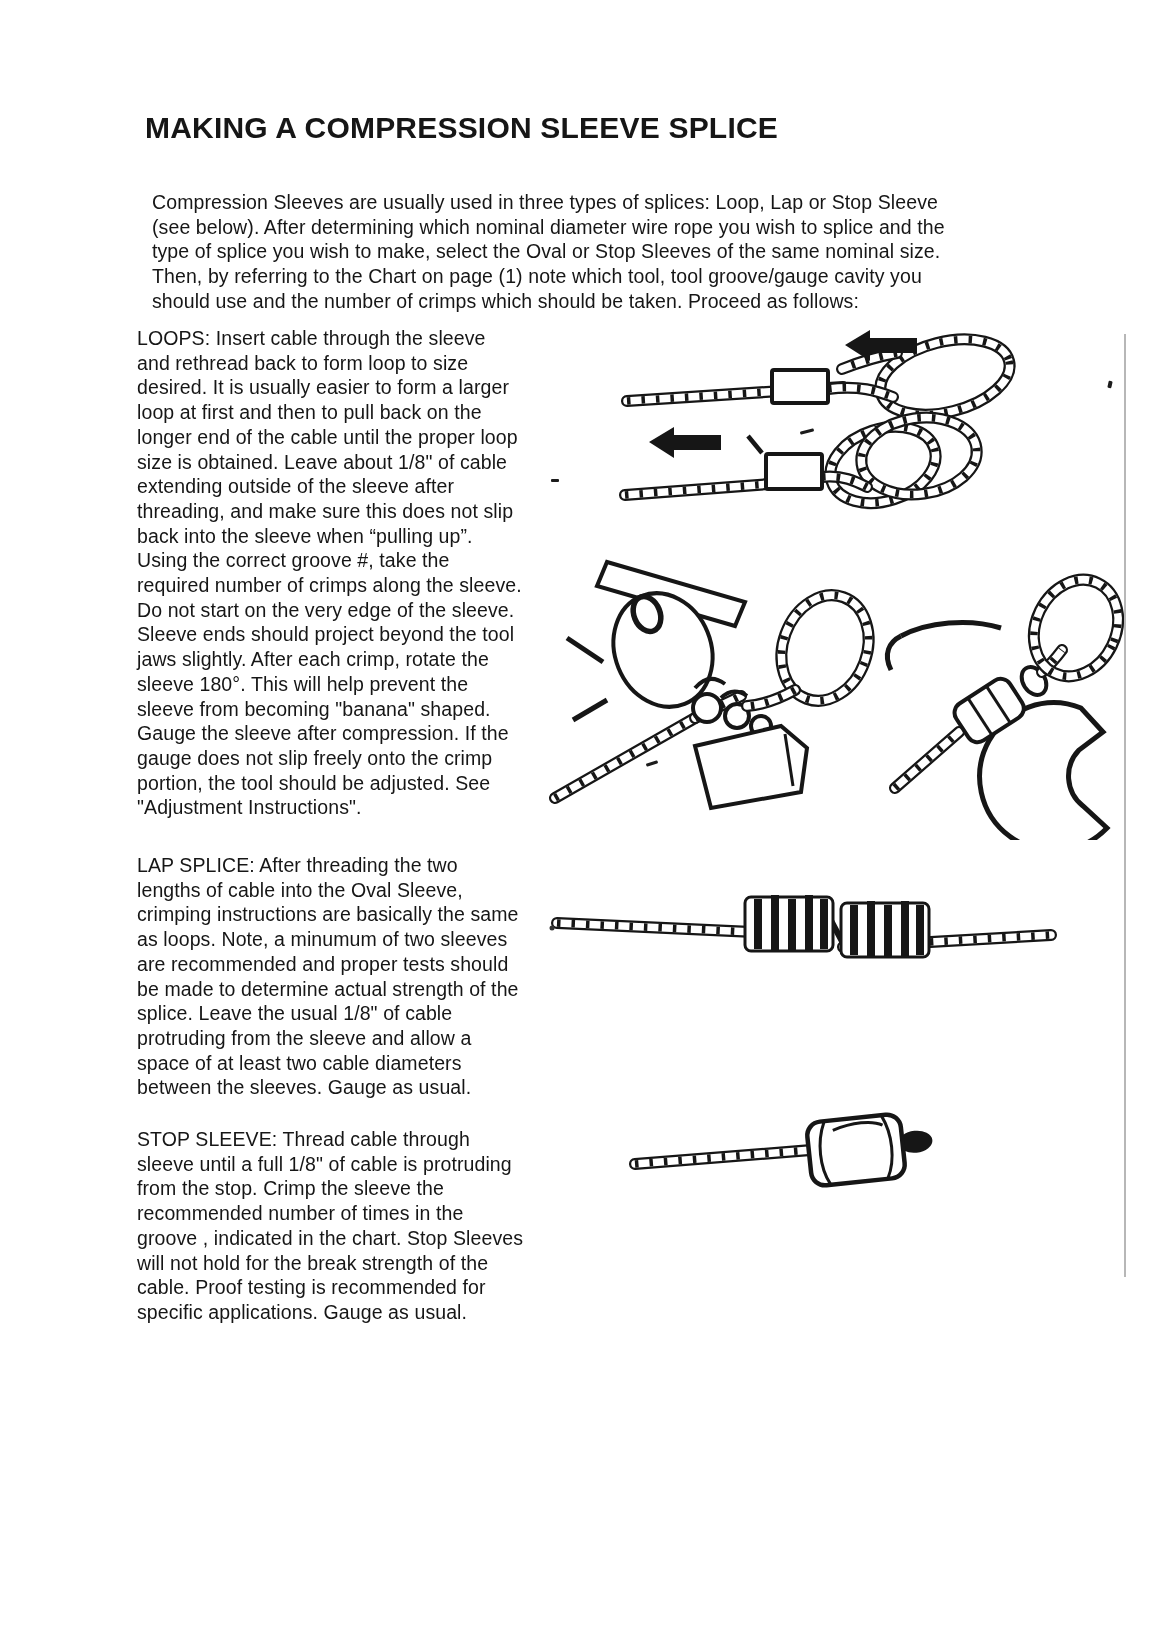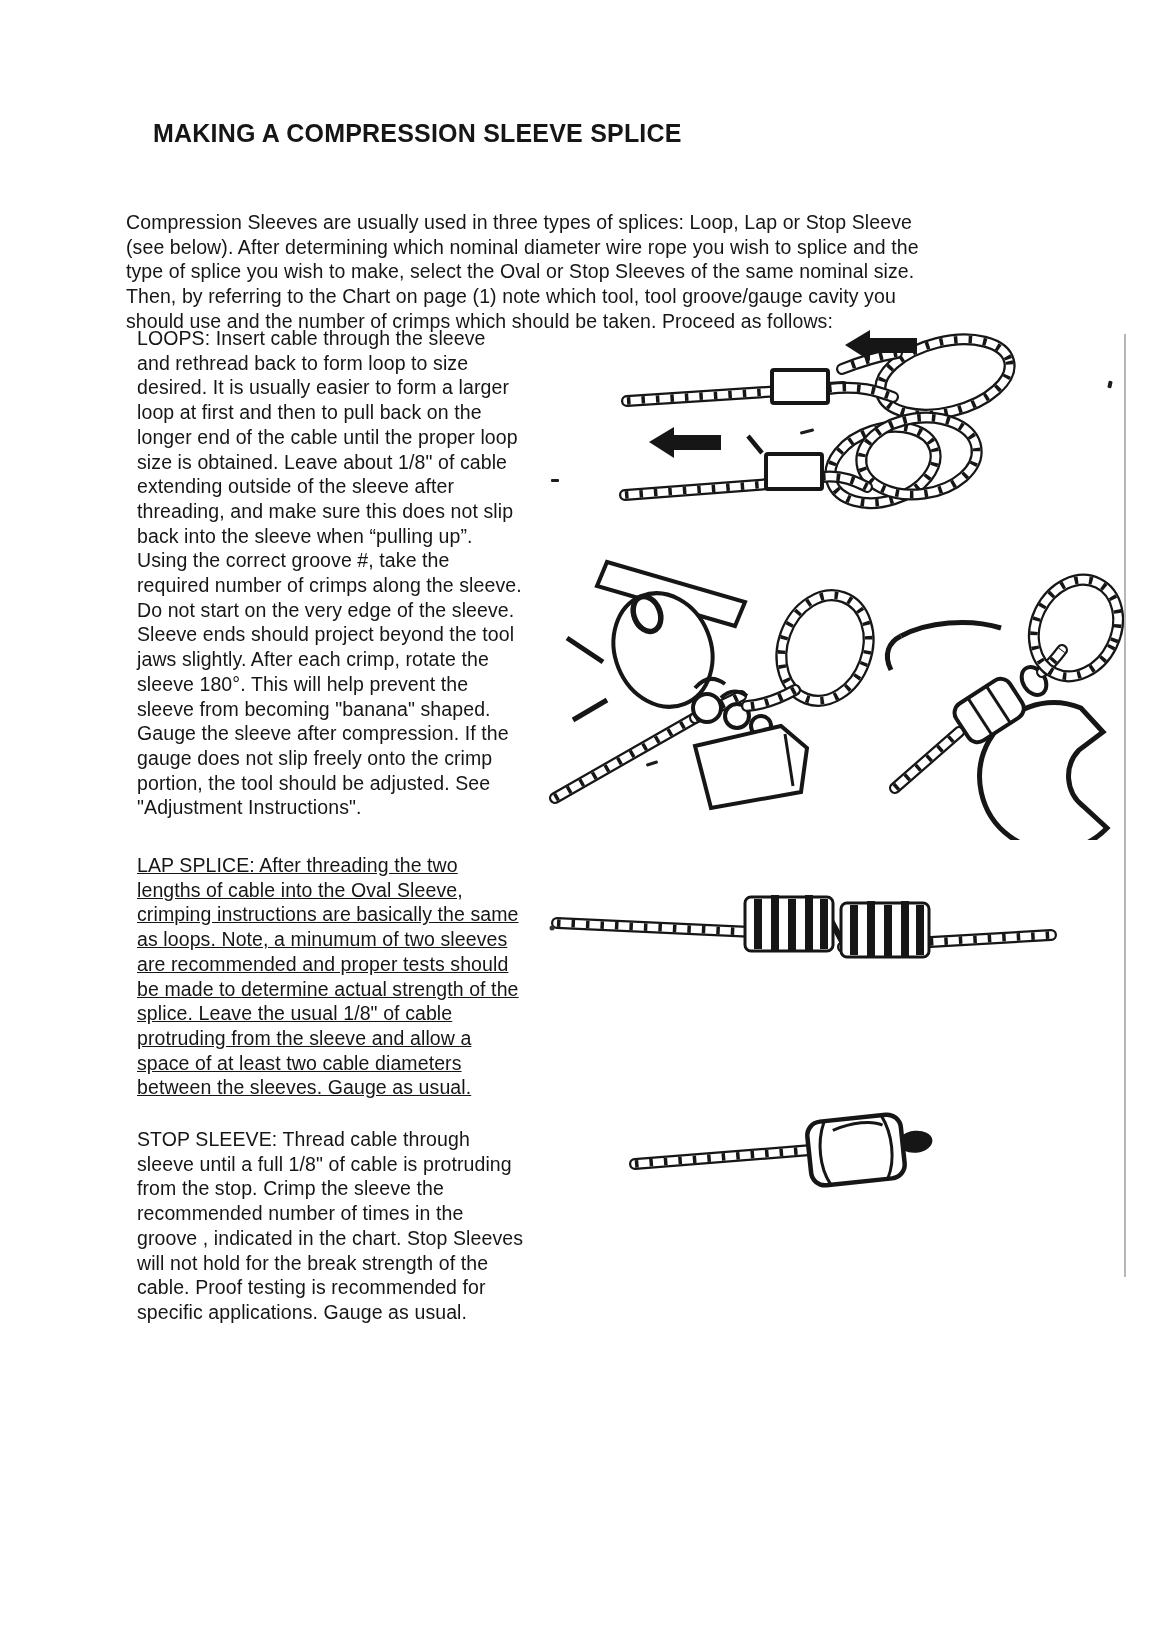--- a/index.html
+++ b/index.html
@@ -1,23 +1,23 @@
 <!DOCTYPE html>
 <html><head>
 <meta charset="utf-8">
 <style>
   html,body{margin:0;padding:0;background:#e8e8e8;}
   .page{position:relative;width:1159px;height:1637px;background:#ffffff;overflow:hidden;
         font-family:"Liberation Sans", sans-serif;color:#161616;}
-  .title{position:absolute;left:137px;top:103px;margin:16px;font-size:25px;font-weight:700;
+  .title{position:absolute;left:137px;top:103px;margin:8px;font-size:30px;font-weight:700;
          letter-spacing:.2px;white-space:pre;}
   .para{position:absolute;white-space:pre;font-size:19.5px;line-height:24.7px;letter-spacing:.1px;}
-  .intro{left:126px;top:190px;margin-top:20px;}
+  .intro{left:152px;top:190px;}
   .p-loops{left:137px;top:326px;}
-  .p-lap{left:137px;top:853px;text-decoration:underline;}
+  .p-lap{left:137px;top:853px;}
   .p-stop{left:137px;top:1127px;}
   .fig{position:absolute;}
   .edge-line{position:absolute;left:1124px;top:334px;width:2px;height:943px;background:#b7b7b7;}
   .mark{position:absolute;background:#1c1c1c;border-radius:1px;}
   
   .co{fill:none;stroke:#161616;stroke-width:12;stroke-linecap:round;}
   .ci{fill:none;stroke:#ffffff;stroke-width:7.5;stroke-linecap:round;}
   .ch{fill:none;stroke:#161616;stroke-width:7.5;stroke-linecap:butt;stroke-dasharray:3.5 11;}
   .wht{fill:#ffffff;stroke:#161616;stroke-width:4;}
   .ln{fill:none;stroke:#161616;stroke-width:3;}

